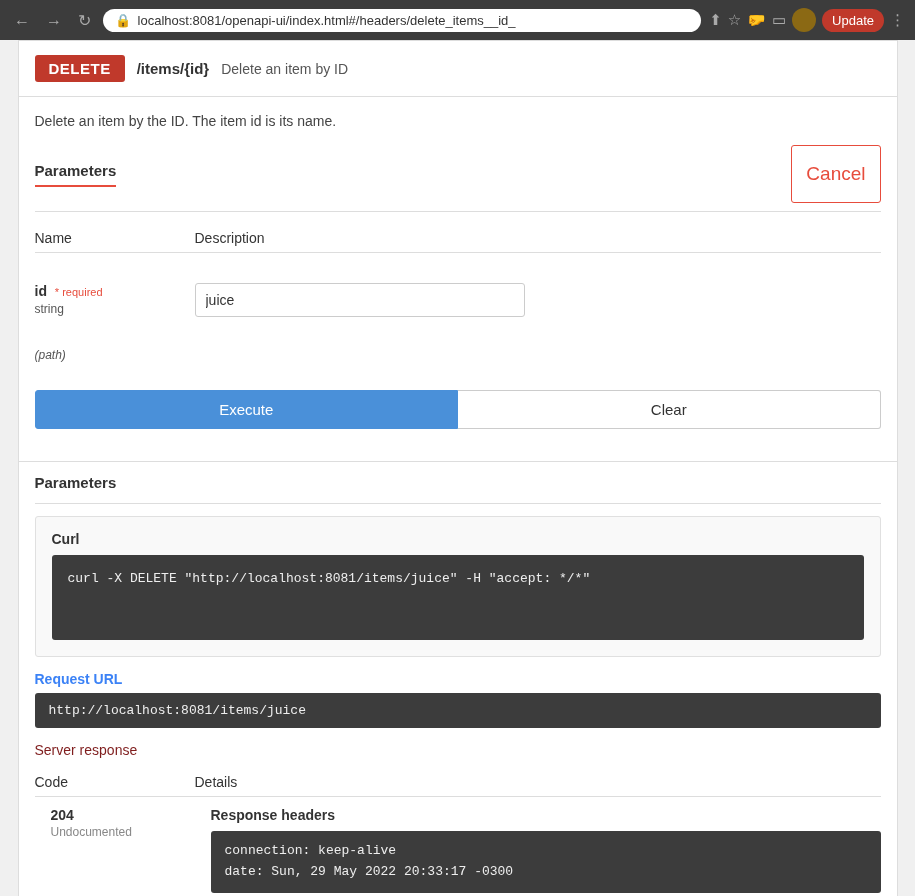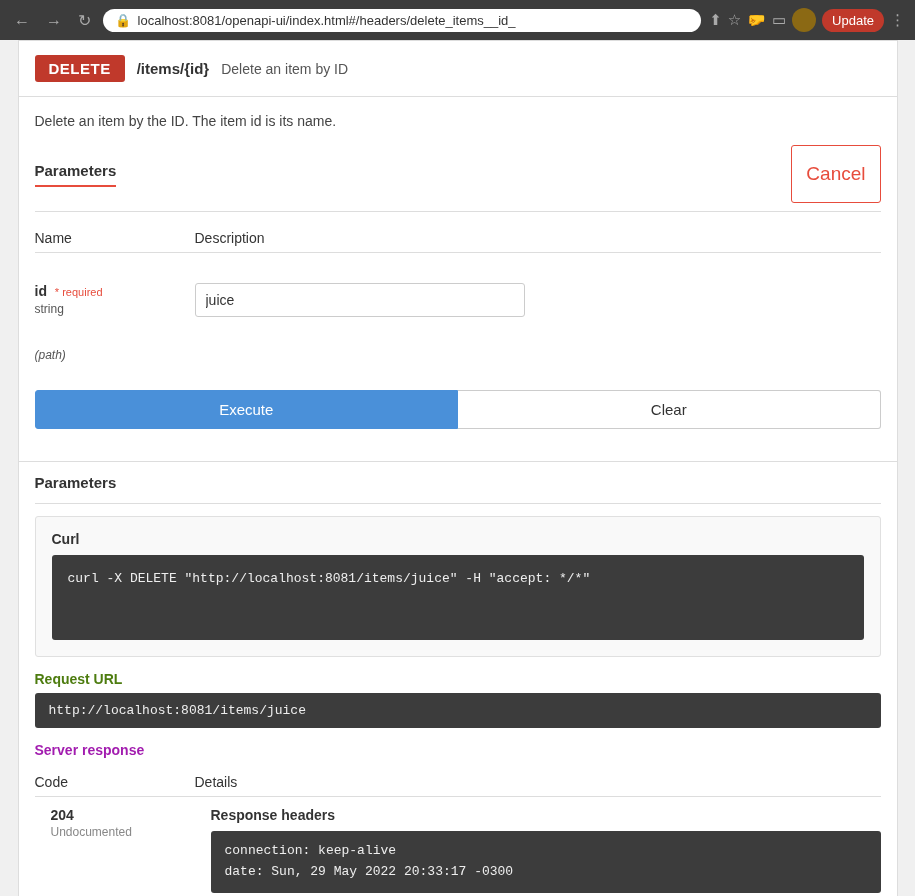--- a/index.html
+++ b/index.html
@@ -270,40 +270,40 @@
       line-height: 1.5;
     }
 
     
     .request-url-section {
       padding: 0 0 14px;
     }
     .request-url-label {
       font-size: 14px;
       font-weight: 600;
-      color: #4d7c0f;
+      color: #3b82f6;
       margin-bottom: 6px;
     }
     .request-url-value {
       background: #3c3c3c;
       color: #eee;
       padding: 10px 14px;
       font-family: 'Courier New', monospace;
       font-size: 13px;
       border-radius: 3px;
     }
 
     
     .server-response-section {
       padding: 0;
     }
     .server-response-title {
       font-size: 14px;
-      font-weight: 700;
-      color: #a21caf;
+      font-weight: 400;
+      color: #7f1d1d;
       margin-bottom: 10px;
     }
     .response-table-header {
       display: grid;
       grid-template-columns: 160px 1fr;
       padding: 6px 0;
       border-bottom: 1px solid #ddd;
     }
     .response-col-text {
       font-size: 14px;

